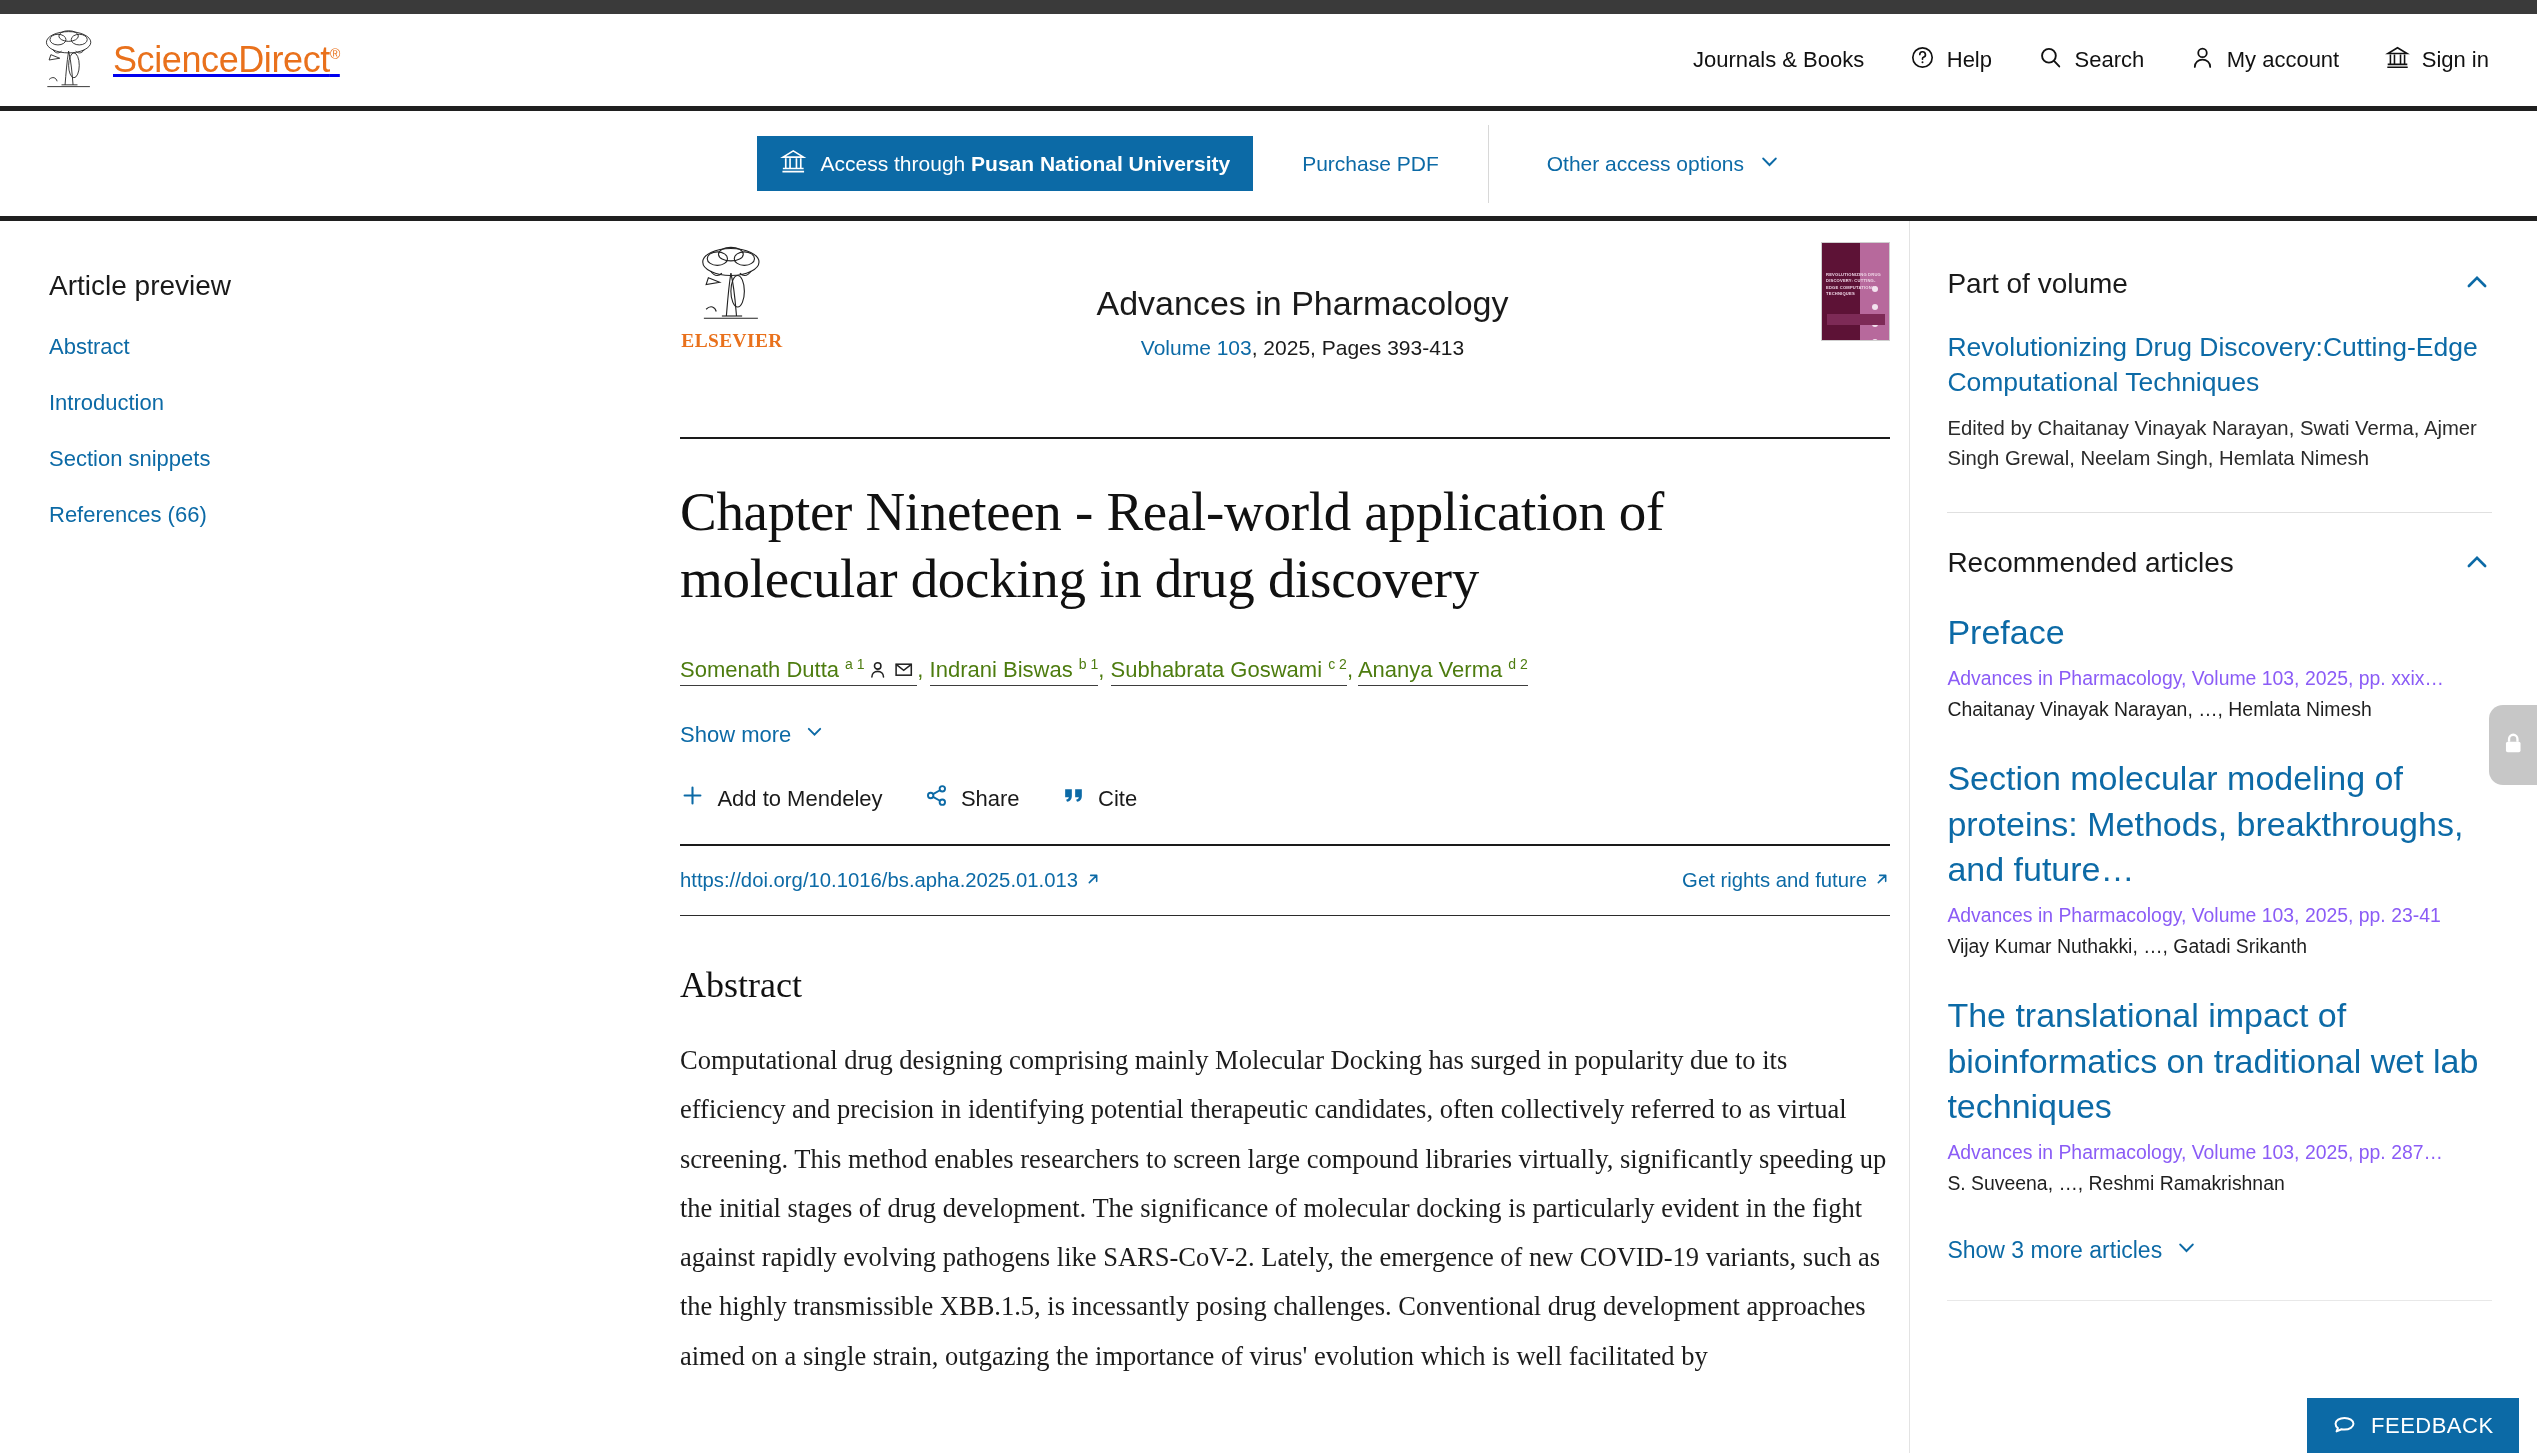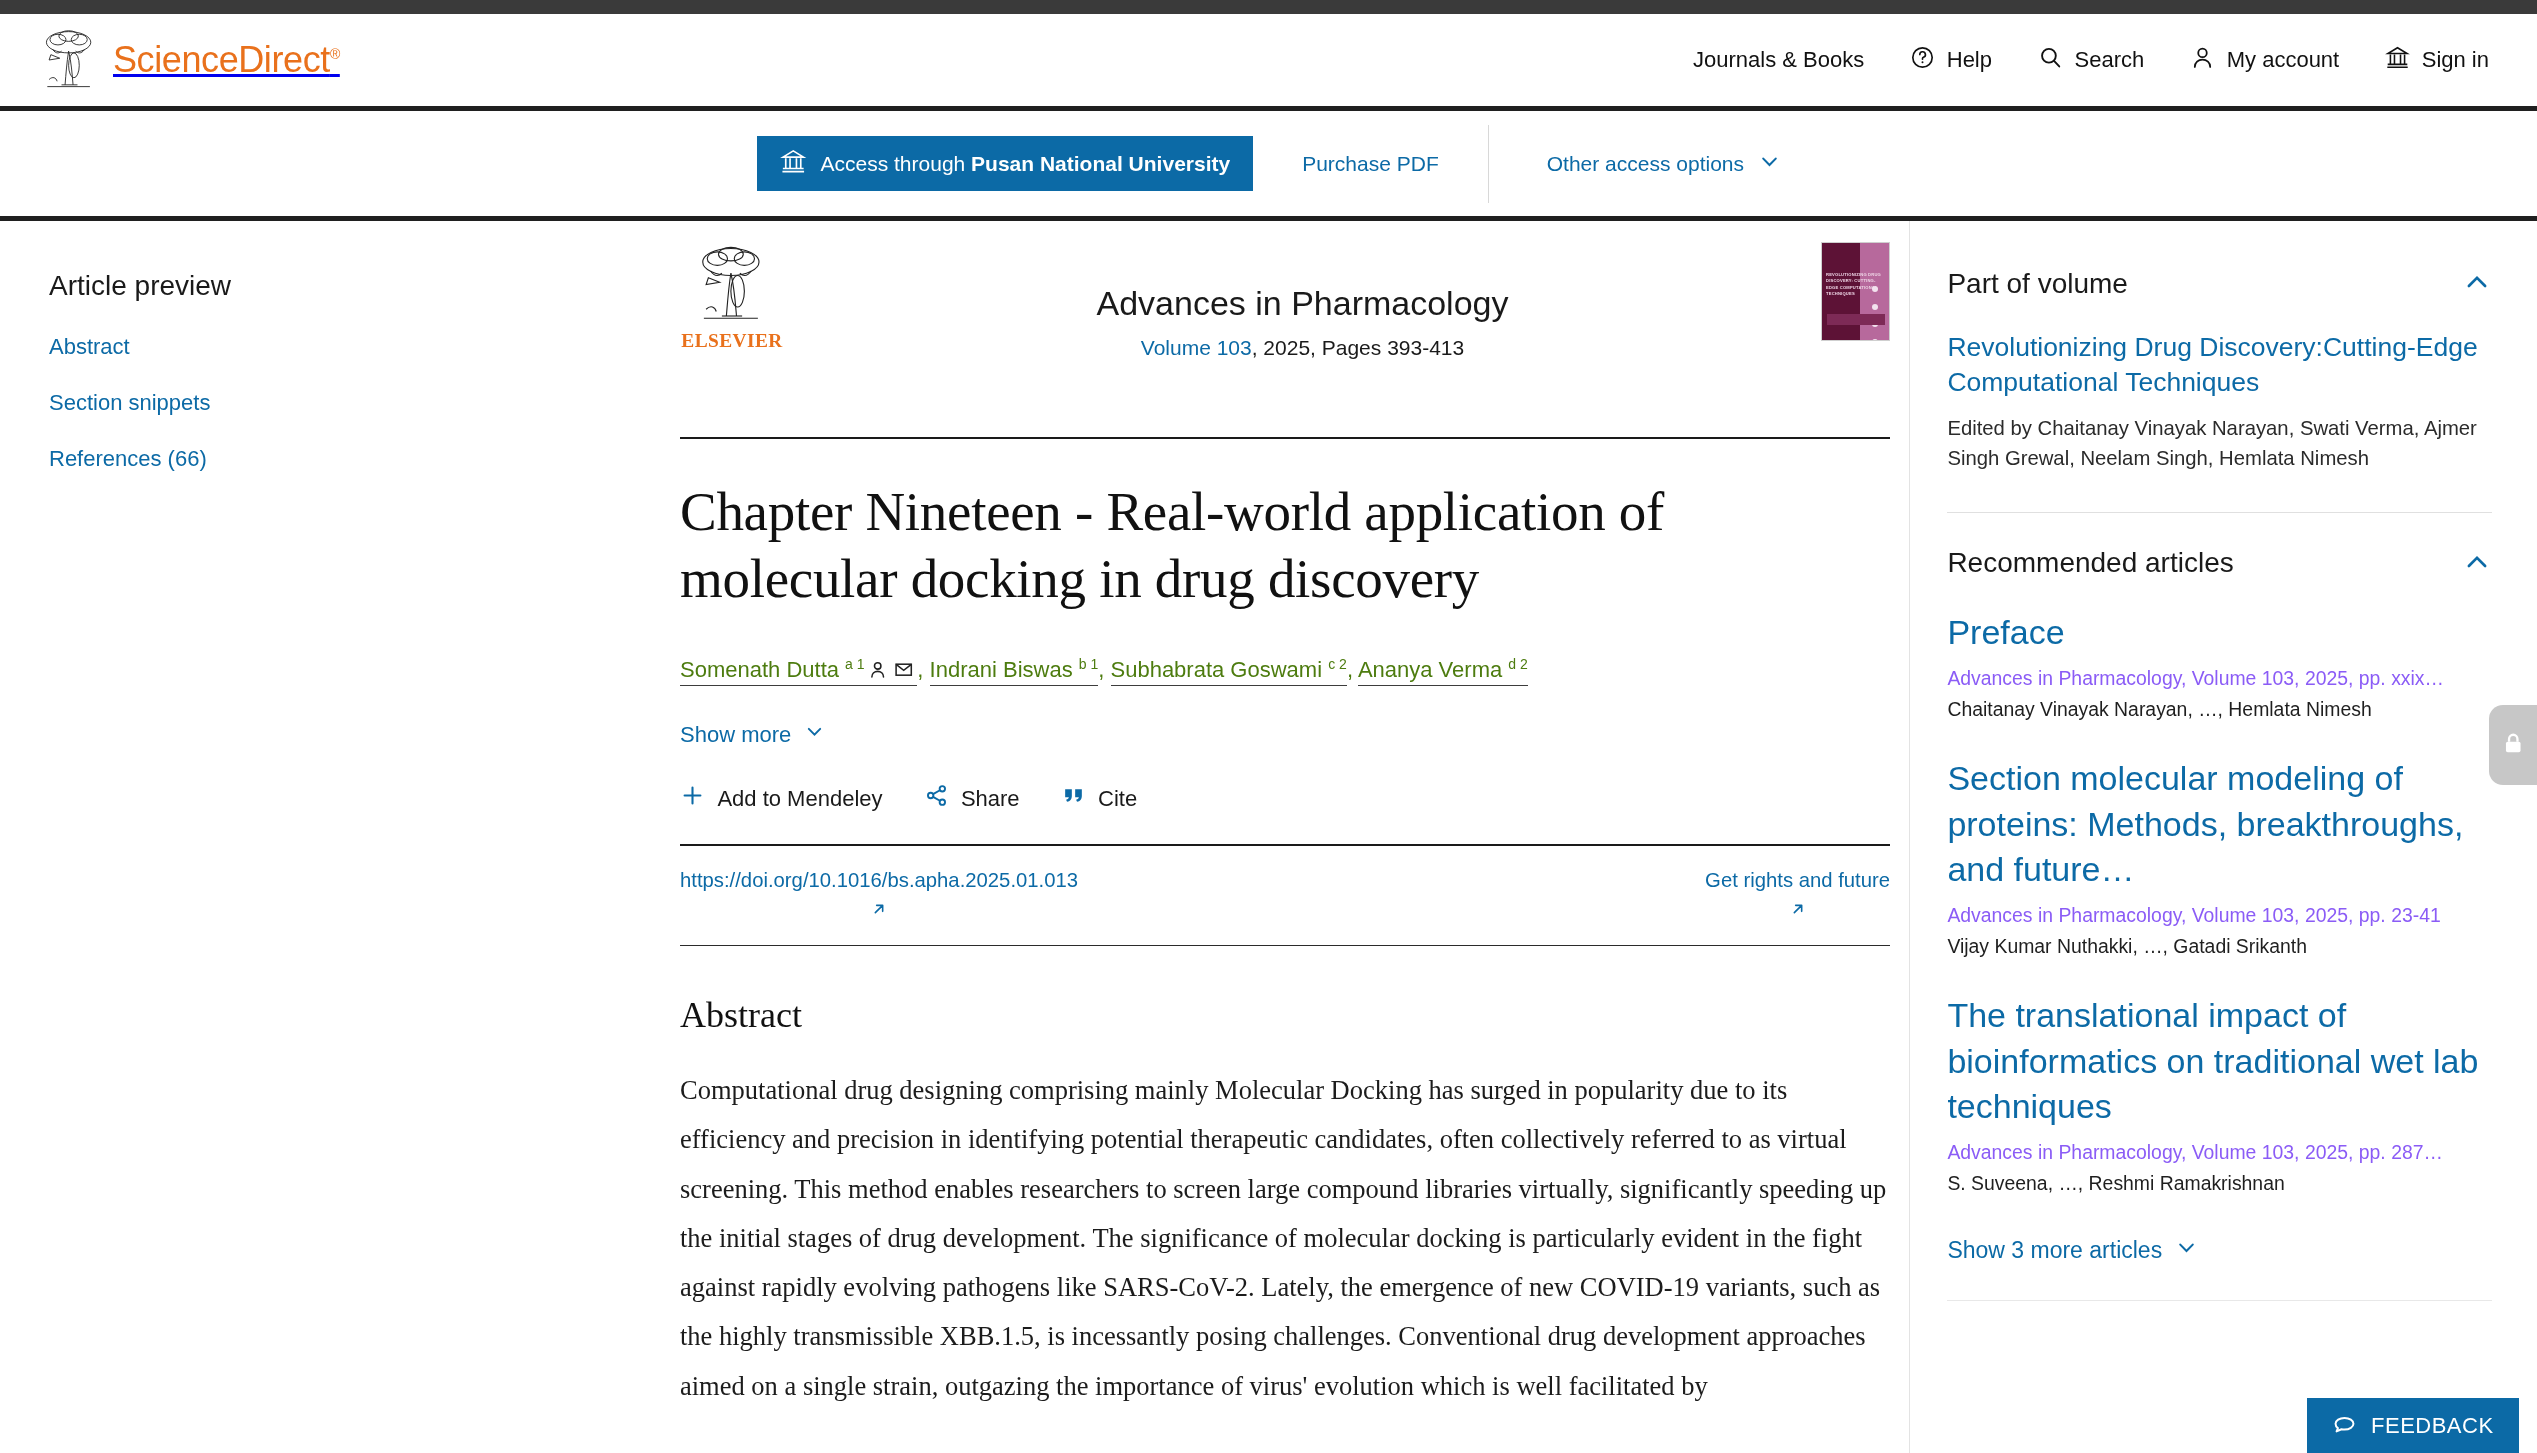--- a/index.html
+++ b/index.html
@@ -284,21 +284,20 @@
     justify-content: space-between;
     align-items: center;
     font-size: 20.3px;
   }
   .doi-row a {
     color: #0c6aa6;
     text-decoration: none;
     display: inline-flex;
     align-items: center;
     gap: 7px;
-    flex-direction: column;
   }
 
   .rule-thin {
     border: none;
     border-top: 1.8px solid #2b2b2b;
     margin: 23px 0 0 0;
   }
 
   .abstract-h {
     font-family: "Liberation Serif", serif;
@@ -519,20 +518,21 @@
       </svg>
     </span>
   </div>
 </div>
 
 <div class="page">
 
   <aside class="left-rail">
     <h2>Article preview</h2>
     <a href="#"><span>Abstract</span></a>
+    <a href="#"><span>Introduction</span></a>
     <a href="#"><span>Section snippets</span></a>
     <a href="#"><span>References (66)</span></a>
   </aside>
 
   <main class="center-col">
 
     <div class="journal-head">
       <div class="elsevier-mark">
         <svg width="74" height="81" viewBox="0 0 62 72" aria-hidden="true">
           <g stroke="#222" stroke-width="1" fill="none">

